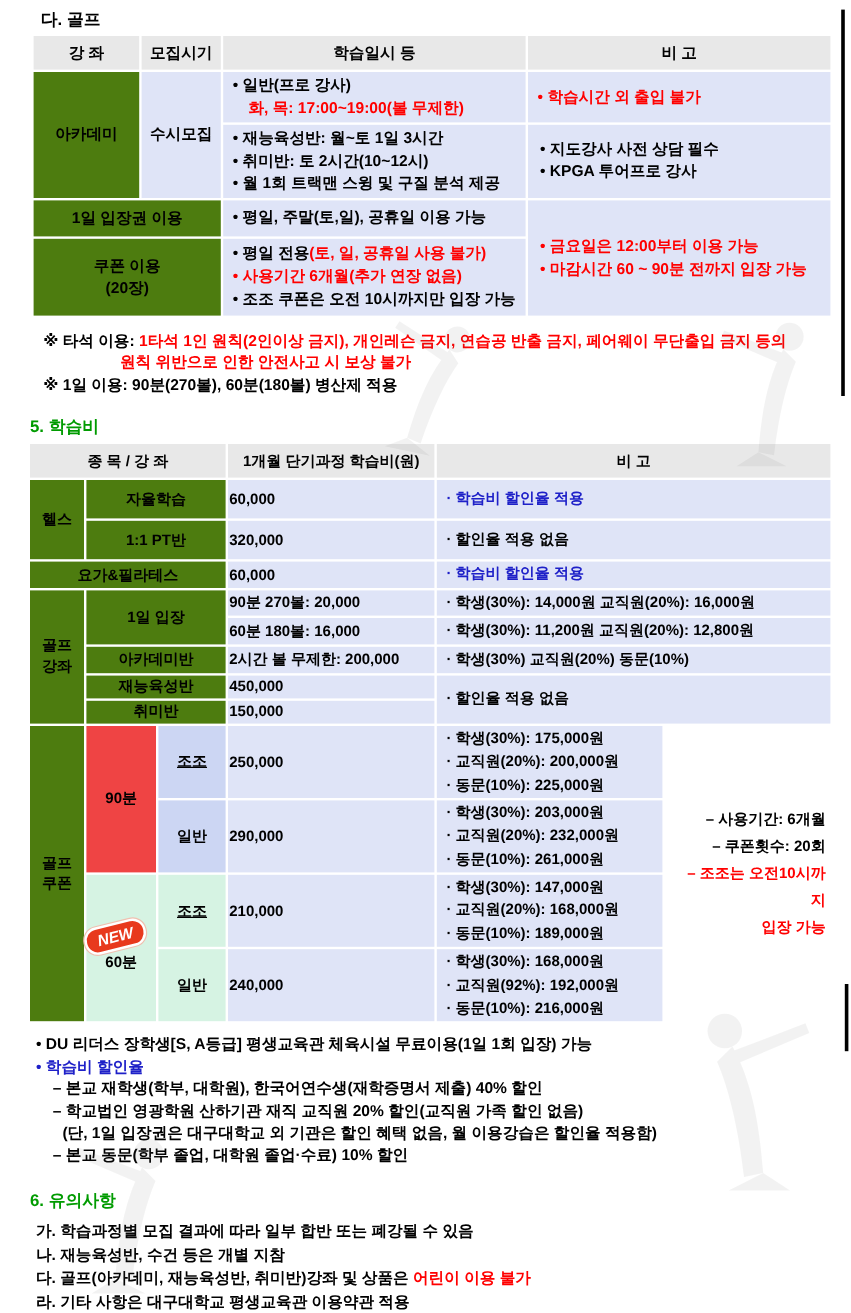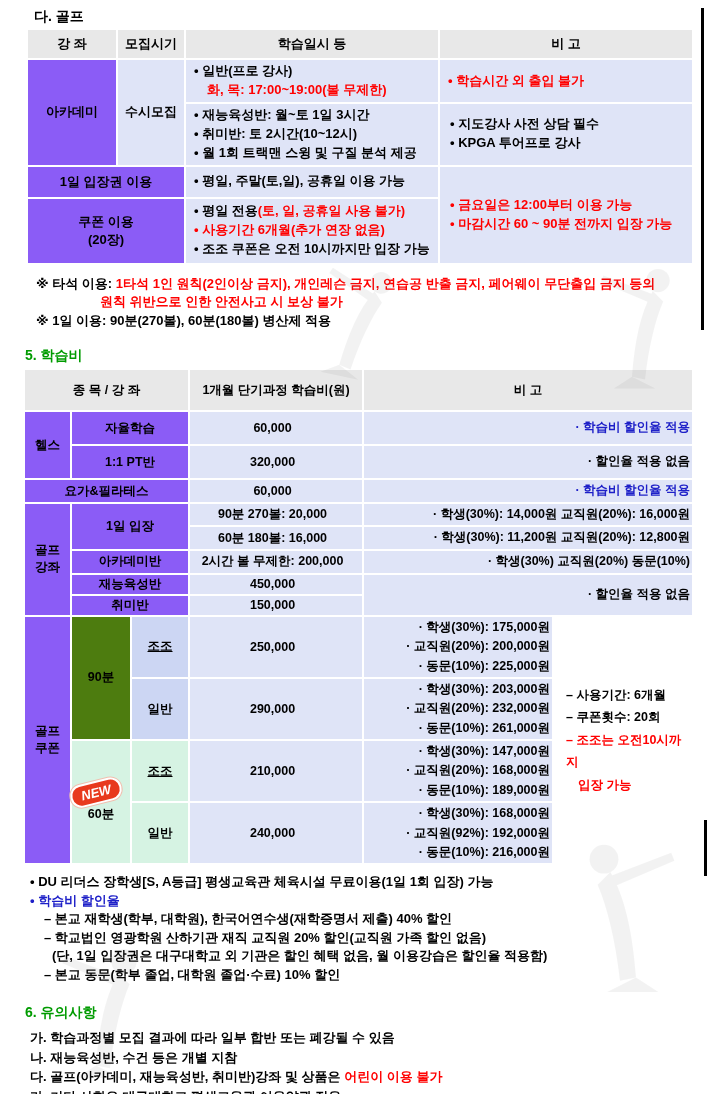--- a/index.html
+++ b/index.html
@@ -9,32 +9,32 @@
   .blue{color:#1e20c8;}
   .green{color:#009b00;}
   .doc-title{font-size:14px;margin:8px 16px 2px 34px;}
   .sec-title{font-size:14px;margin:0 0 3px 25px;}
 
   table.t{border-collapse:separate;border-spacing:2px;table-layout:fixed;}
   table.t th{background:#e8e8e8;font-weight:700;text-align:center;padding:4px;}
   table.t td{vertical-align:middle;}
   .t1{width:668px;margin-left:26px;font-size:13px;}
   .t2{width:671px;margin-left:23px;font-size:12.5px;}
-  .cg{background:#8b5cf6;text-align:center;}
-  .cg2{background:#4d7c0f;text-align:center;}
+  .cg{background:#4d7c0f;text-align:center;}
+  .cg2{background:#ef4444;text-align:center;}
   .cs{background:#ccd6f3;text-align:center;}
   .cb{background:#dfe4f7;}
   .mint{background:#d6f3e3;text-align:center;}
   .whitecell{background:#ffffff;}
   .lines{padding:2px 4px 2px 8px;line-height:1.45;text-align:left;}
-  .price{text-align:center;padding-right:8px;}
+  .price{text-align:left;padding-right:8px;}
   .ul{text-decoration:underline;}
   .ind{margin-left:13px;}
-  .notebox{padding:1px 2px 1px 8px;line-height:1.55;text-align:right;}
-  .sidebox{padding:2px 4px 2px 12px;line-height:1.8;text-align:left;font-size:12.5px;}
+  .notebox{padding:1px 2px 1px 8px;line-height:1.55;text-align:left;}
+  .sidebox{padding:2px 4px 2px 12px;line-height:1.8;text-align:right;font-size:12.5px;}
   .fnotes{margin:10px 2px 0 36px;font-size:13px;line-height:1.45;}
   .fn-ind{margin-left:64px;}
   .bullets{margin:8px 0 0 30px;font-size:13px;line-height:1.42;}
   .bullets .d{margin-left:14px;}
   .bullets .dd{margin-left:22px;}
   .s6{margin:6px 0 0 30px;font-size:13px;line-height:1.5;}
   .badge{display:inline-block;background:#e8391d;color:#fff;font-style:italic;font-weight:800;font-size:13px;padding:2px 9px;border-radius:11px;border:2px solid #fff;transform:rotate(-14deg);box-shadow:0 0 0 1px #f0c0b0;margin-bottom:2px;margin-left:-10px;}
   .edge1{position:absolute;left:701px;top:8px;width:3px;height:322px;background:#000;}
   .edge2{position:absolute;left:704px;top:820px;width:3px;height:56px;background:#000;}
   .wm{position:absolute;opacity:0.07;fill:#555;pointer-events:none;}
@@ -113,21 +113,21 @@
   <table class="t t2">
     <colgroup>
         <col style="width:45px">
         <col style="width:58px">
         <col style="width:56px">
         <col style="width:172px">
         <col style="width:188px">
         <col style="width:138px">
       </colgroup>
     <tbody>
-        <tr style="height:40px">
+        <tr style="height:28px">
       <th colspan="3">종 목 / 강 좌</th>
       <th>1개월 단기과정 학습비(원)</th>
       <th colspan="2">비  고</th>
     </tr>
     <tr style="height:32px">
       <td class="cg" rowspan="2">헬스</td>
       <td class="cg" colspan="2">자율학습</td>
       <td class="cb price">60,000</td>
       <td class="cb notebox blue" colspan="2">· 학습비 할인율 적용</td>
     </tr>

